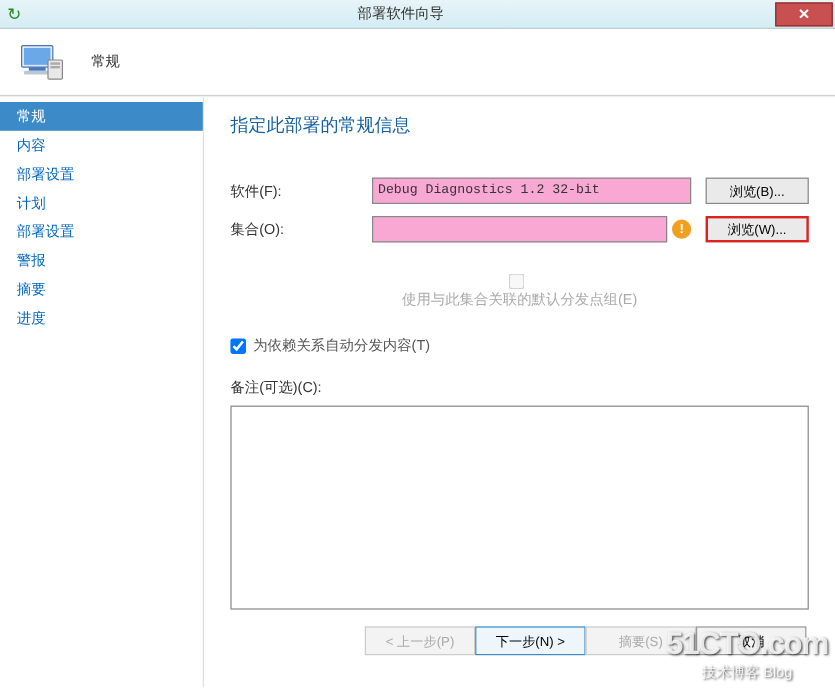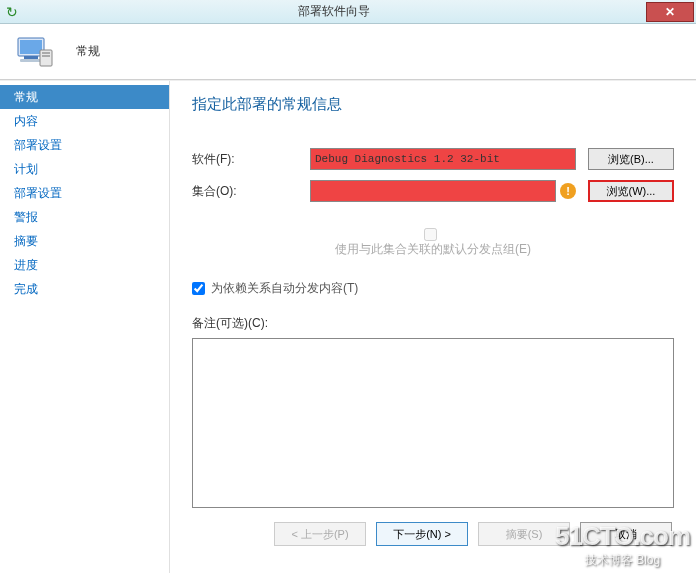--- a/index.html
+++ b/index.html
@@ -104,21 +104,21 @@
     color: #333;
   }
   .form-input {
     flex: 1;
     height: 22px;
     line-height: 20px;
     border: 1px solid #888;
     padding: 0 4px;
     font-size: 11px;
     font-family: "Courier New", monospace;
-    background: #ef4444;
+    background: #f9a8d4;
     min-width: 0;
   }
   .form-input.ro { color: #333; }
   .browse-btn {
     width: 86px;
     height: 22px;
     margin-left: 12px;
     border: 1px solid #888;
     background: #eaeaea;
     font-size: 11px;
@@ -162,21 +162,20 @@
     max-height: 170px;
     resize: none;
     overflow-y: scroll;
     font-family: "Microsoft YaHei", Arial, sans-serif;
     font-size: 12px;
     padding: 4px;
   }
   .footer {
     display: flex;
     justify-content: flex-end;
-    gap: 10px;
     padding: 14px 2px 4px 0;
     border-top: 0;
   }
   .wiz-btn {
     width: 92px;
     height: 24px;
     border: 1px solid #999;
     background: #f3f3f3;
     font-size: 11px;
     display: flex;
@@ -234,21 +233,20 @@
 
   <div class="sidebar">
     <div class="nav-item selected">常规</div>
     <div class="nav-item">内容</div>
     <div class="nav-item">部署设置</div>
     <div class="nav-item">计划</div>
     <div class="nav-item">部署设置</div>
     <div class="nav-item">警报</div>
     <div class="nav-item">摘要</div>
     <div class="nav-item">进度</div>
-    <div class="nav-item">完成</div>
   </div>
 
   <div class="main">
     <div class="main-title">指定此部署的常规信息</div>
 
     <div class="form-row">
       <span class="form-label">软件(F):</span>
       <input class="form-input ro" readonly="" value="Debug Diagnostics 1.2 32-bit" style="">
       <div class="browse-btn">浏览(B)...</div>
     </div>

